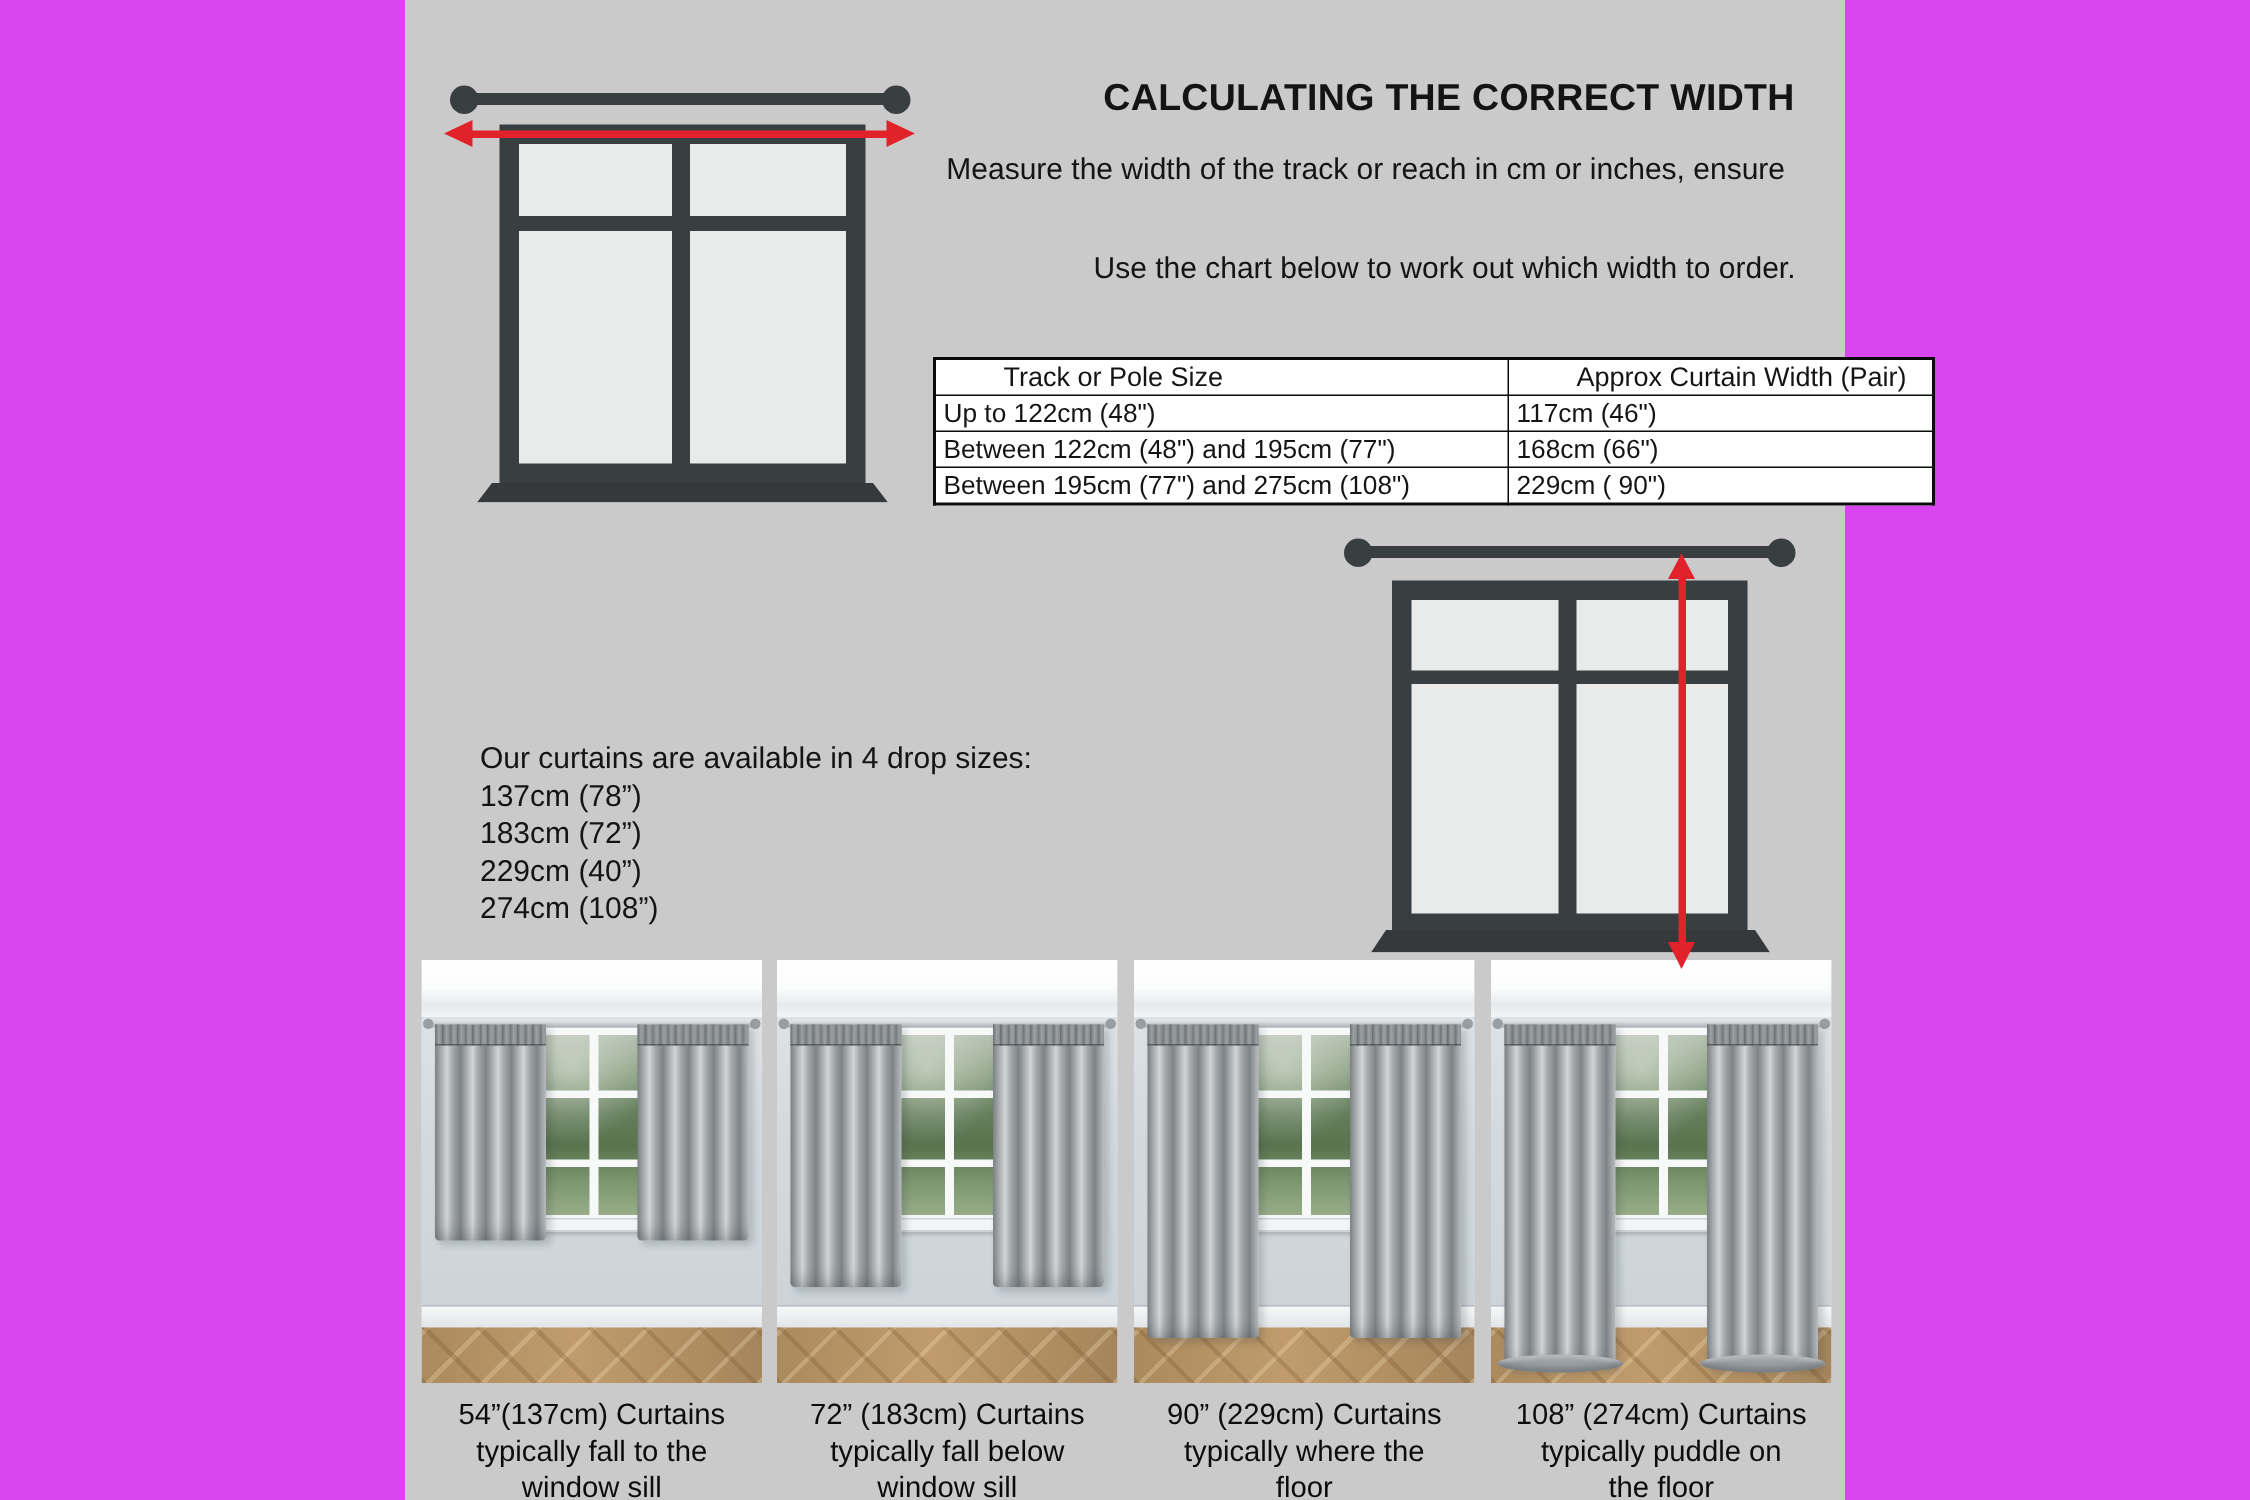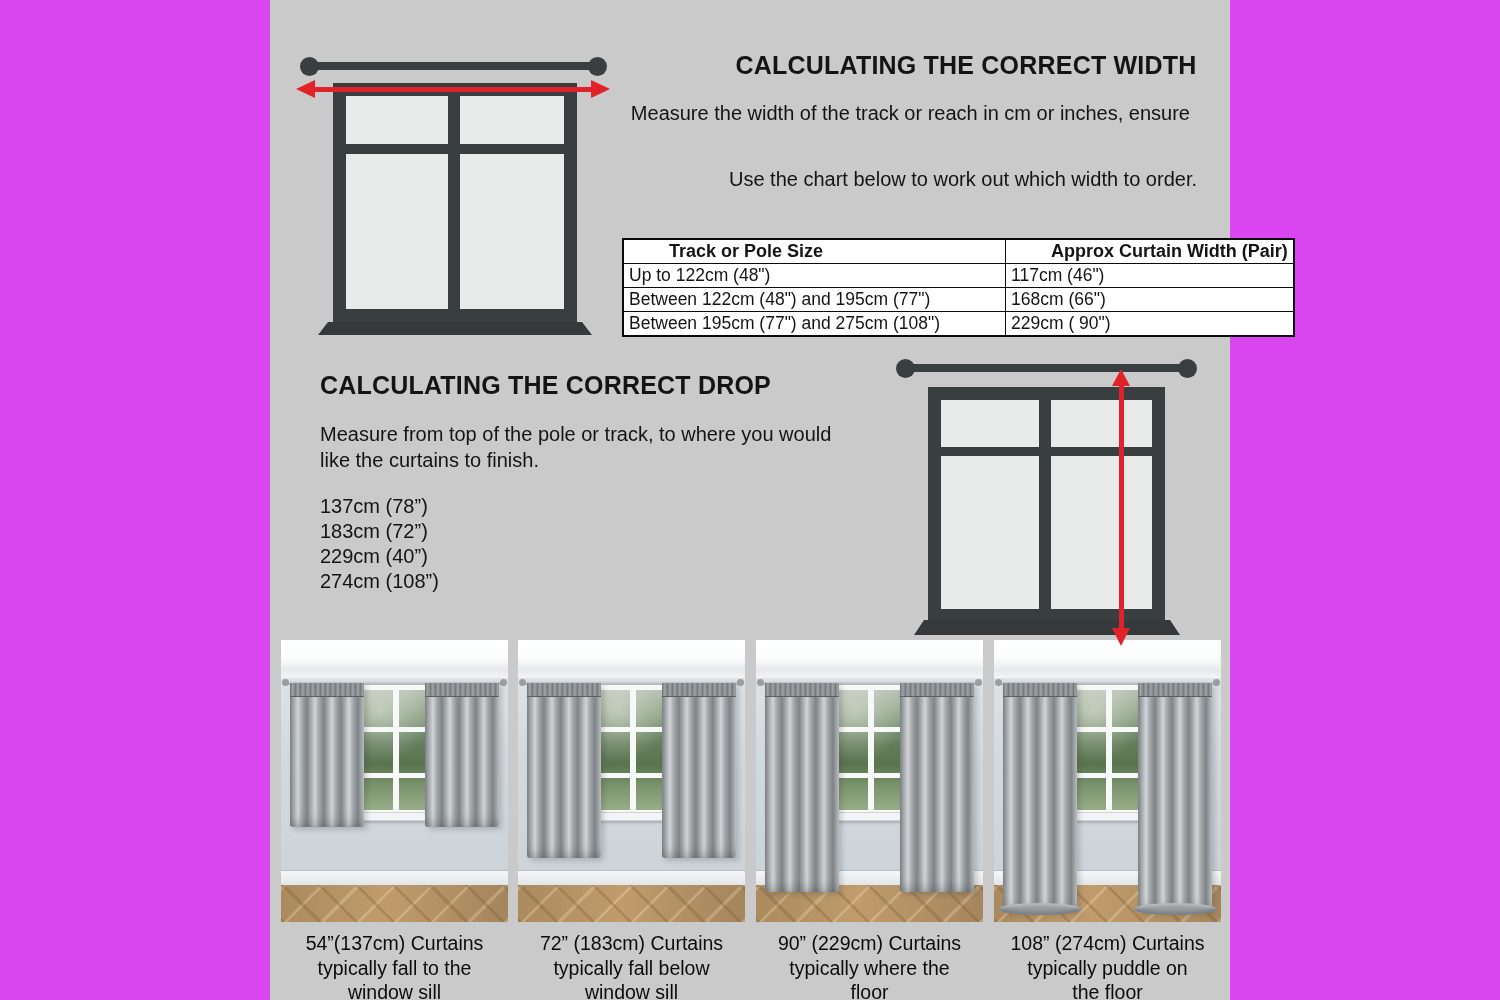--- a/index.html
+++ b/index.html
@@ -15,21 +15,21 @@
   .w-hint{position:absolute;left:560px;top:168px;width:637px;text-align:right;font-size:20px;}
   .d-title{position:absolute;left:320px;top:371px;font-size:25px;font-weight:bold;letter-spacing:.2px;}
   .d-para{position:absolute;left:320px;top:421px;font-size:20px;line-height:26px;}
   .d-sizes{position:absolute;left:320px;top:494px;font-size:20px;line-height:25px;}
 
   
   .size-table{position:absolute;left:622px;top:238px;border-collapse:collapse;background:#ffffff;
               font-size:17.5px;border:2px solid #0a0a0a;}
   .size-table th,.size-table td{border:1.5px solid #0a0a0a;padding:1px 5px;text-align:left;
               height:21px;line-height:1.15;white-space:nowrap;}
-  .size-table th{font-weight:bold;font-size:18px;padding-left:45px;}
+  .size-table th{font-weight:normal;font-size:18px;padding-left:45px;}
   .col-pole{width:331px;} .col-width{width:232px;}
 
   
   .pole{position:absolute;height:8px;background:#393e40;border-radius:4px;z-index:2;}
   .finial{position:absolute;width:19px;height:19px;border-radius:50%;background:#393e40;z-index:2;}
   .winframe{position:absolute;background:#393e40;z-index:1;}
   .pane{position:absolute;background:#e9eaea;}
   .sill{position:absolute;background:#35393b;z-index:1;
         clip-path:polygon(10px 0,calc(100% - 10px) 0,100% 100%,0 100%);}
   .arrow-shaft{position:absolute;background:#e2222a;z-index:5;}
@@ -134,26 +134,22 @@
       <td>Between 122cm (48") and 195cm (77")</td>
       <td>168cm (66")</td>
     </tr>
     <tr>
       <td>Between 195cm (77") and 275cm (108")</td>
       <td>229cm ( 90")</td>
     </tr>
   </tbody>
     </table>
 
-  <div class="d-title">CALCULATING THE CORRECT DROP</div>
-  <div class="d-para">
-    <div>Measure from top of the pole or track, to where you would</div>
-    <div>like the curtains to finish.</div>
-  </div>
   <div class="d-sizes">
+    <div>Our curtains are available in 4 drop sizes:</div>
     <div>137cm (78”)</div>
     <div>183cm (72”)</div>
     <div>229cm (40”)</div>
     <div>274cm (108”)</div>
   </div>
 
   <div class="pole" id="pole2"></div>
   <div class="finial" id="fin2l"></div>
   <div class="finial" id="fin2r"></div>
   <div class="winframe" id="win2">

